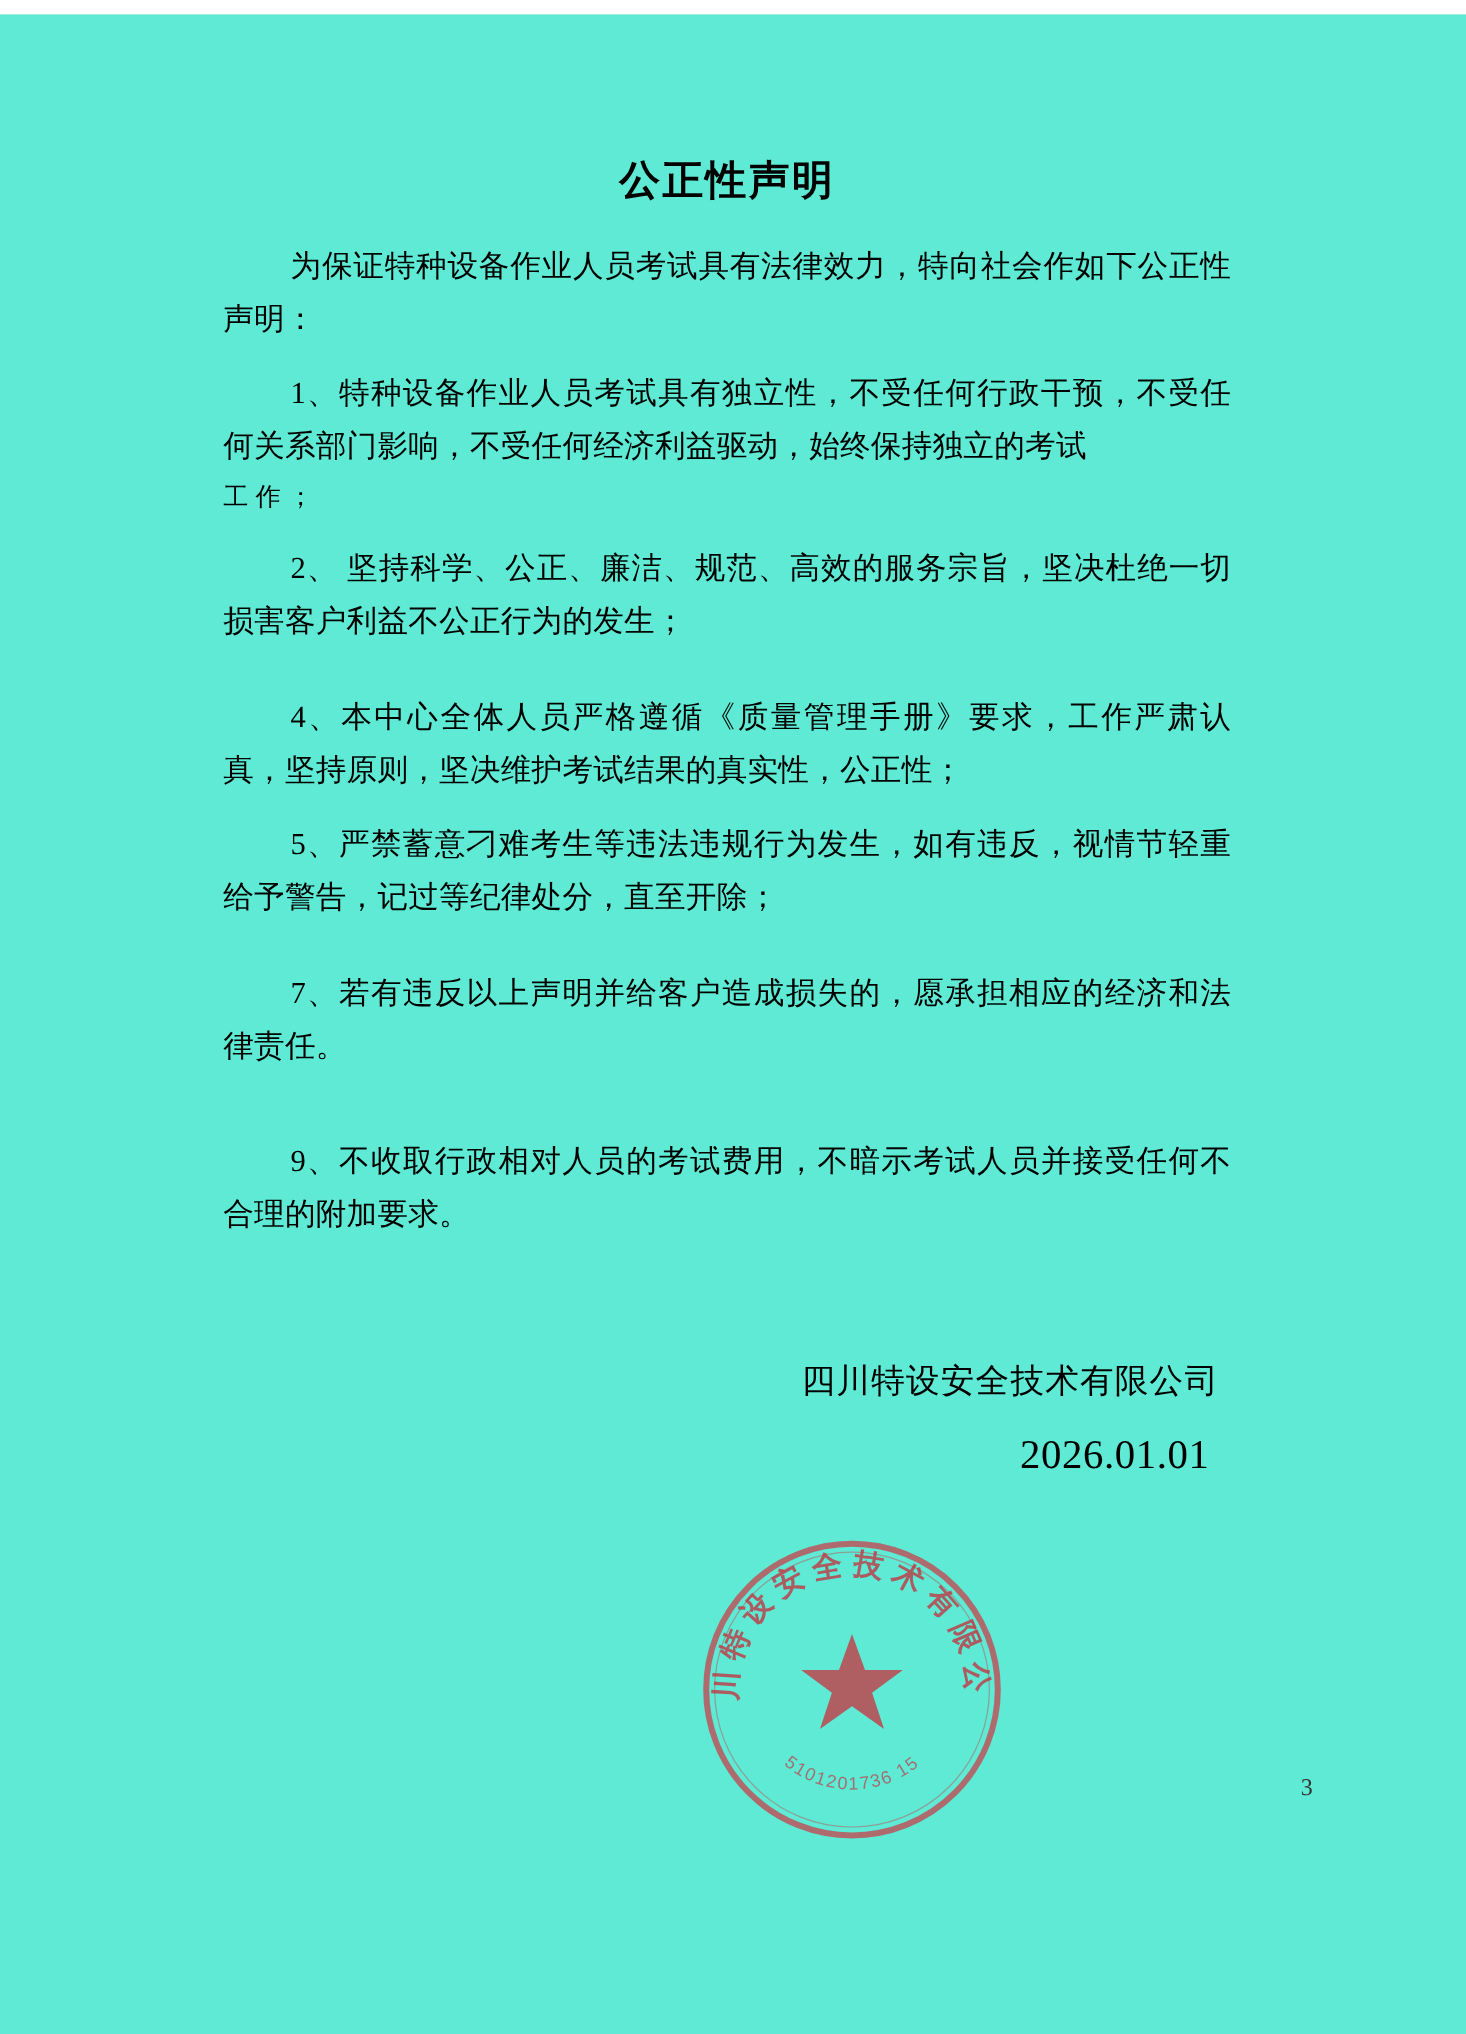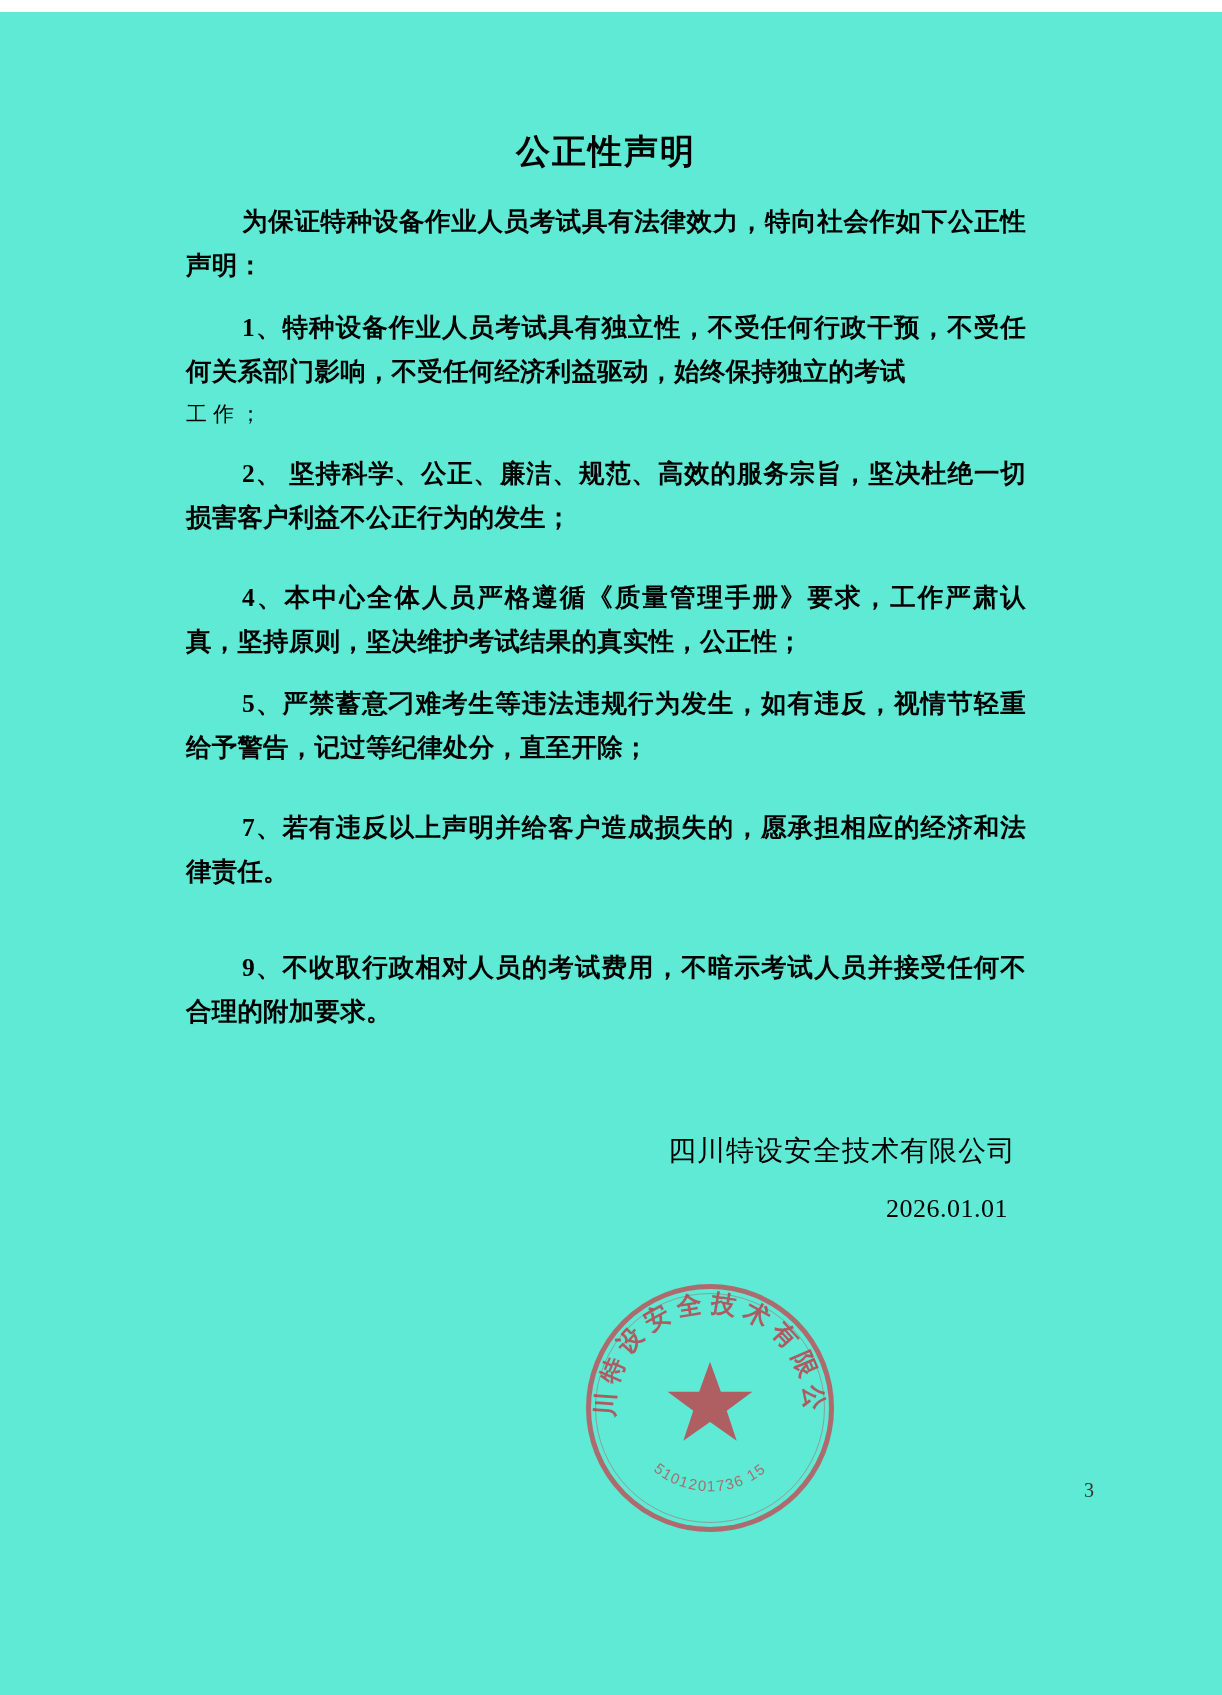--- a/index.html
+++ b/index.html
@@ -33,21 +33,20 @@
     line-height: 1.3;
     font-family: "Liberation Serif", "DejaVu Serif", serif;
   }
   .para {
     font-size: 25.5px;
     line-height: 44px;
     text-align: justify;
     text-justify: inter-ideograph;
     margin: 0;
     letter-spacing: 0.2px;
-    font-weight: bold;
   }
   .para.indent {
     text-indent: 2.2em;
   }
   .gap-small { height: 18px; }
   .gap-med   { height: 26px; }
   .gap-large { height: 36px; }
 
   .alt-font {
     font-family: Liberation Serif, serif;
@@ -78,21 +77,21 @@
     right: 10px;
     top: 0;
     font-size: 28px;
     letter-spacing: 1px;
     white-space: nowrap;
   }
   .sign-date {
     position: absolute;
     right: 18px;
     top: 62px;
-    font-size: 26px;
+    font-size: 34px;
     letter-spacing: 0.5px;
     white-space: nowrap;
   }
 
   
   .seal {
     position: absolute;
     left: 586px;
     top: 1272px;
     width: 248px;

